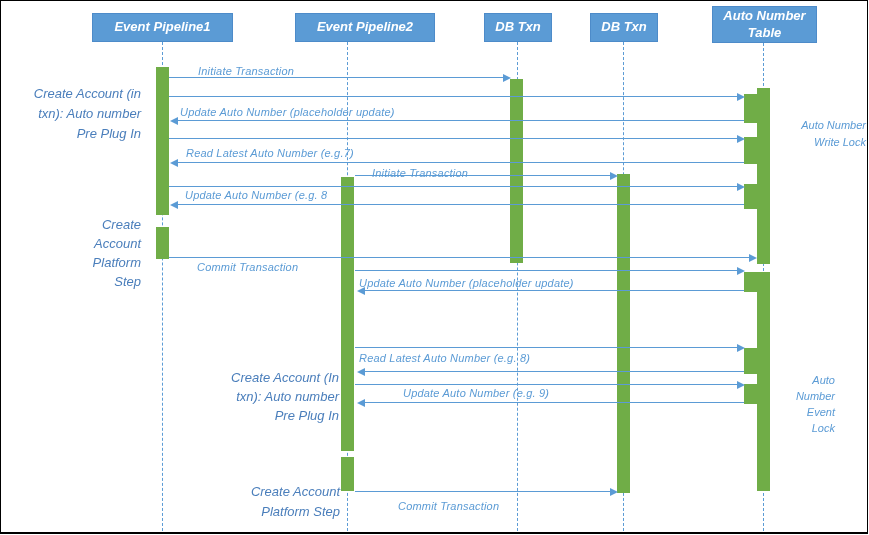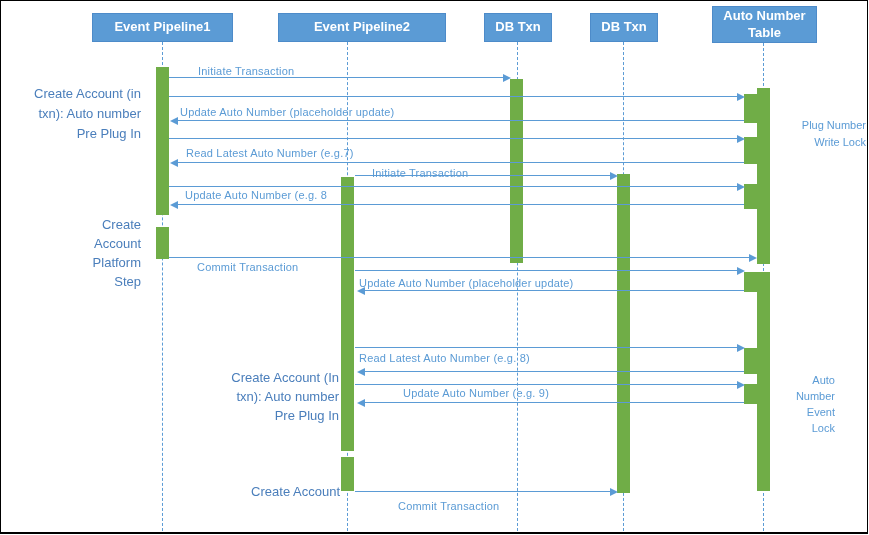--- a/index.html
+++ b/index.html
@@ -3,21 +3,21 @@
 <meta charset="utf-8">
 <style>
   :root{
     --green:#70AD47; --blue:#5B9BD5; --lineblue:#5B9BD5; --textblue:#4A7EBB;
   }
   html,body{margin:0;padding:0;background:#fff;}
   .diagram{
     position:relative; width:866px; height:531px; margin:0;
     border:1px solid #000; border-bottom-width:2px;
     font-family:"Liberation Sans", sans-serif;
-    background:#fff; overflow:hidden;
+    background:#fff; overflow:hidden;font-style:italic;
   }
   .hdr{
     position:absolute; background:var(--blue); border:1px solid #4D8BC9;
     color:#fff; font-weight:bold; font-size:13px; text-align:center;
     display:flex; align-items:center; justify-content:center; line-height:1.25;
     z-index:5; box-sizing:border-box;
   }
   .life{
     position:absolute; width:0; border-left:1px dashed var(--lineblue); z-index:1;
   }
@@ -52,21 +52,21 @@
 
   <div class="life" style="left:161px;top:41px;height:489px;"></div>
   <div class="life" style="left:346px;top:41px;height:489px;"></div>
   <div class="life" style="left:516px;top:41px;height:489px;"></div>
   <div class="life" style="left:622px;top:41px;height:489px;"></div>
   <div class="life" style="left:762px;top:42px;height:488px;"></div>
 
   <div class="hdr" style="left:91px;top:12px;width:141px;height:29px;">
       <span>Event Pipeline1</span>
     </div>
-  <div class="hdr" style="left:277px;top:12px;width:168px;height:29px;">
+  <div class="hdr" style="left:294px;top:12px;width:140px;height:29px;">
       <span>Event Pipeline2</span>
     </div>
   <div class="hdr" style="left:483px;top:12px;width:68px;height:29px;">
       <span>DB Txn</span>
     </div>
   <div class="hdr" style="left:589px;top:12px;width:68px;height:29px;">
       <span>DB Txn</span>
     </div>
   <div class="hdr" style="left:711px;top:5px;width:105px;height:37px;">
       <span>Auto Number Table</span>
@@ -158,23 +158,24 @@
     <span class="ln">Platform</span>
     <span class="ln">Step</span>
   </div>
   <div class="slbl" style="left:198px;top:367px;width:140px;line-height:19px;">
     <span class="ln">Create Account (In</span>
     <span class="ln">txn): Auto number</span>
     <span class="ln">Pre Plug In</span>
   </div>
   <div class="slbl" style="left:214px;top:461px;width:125px;line-height:20px;margin-top:20px;">
     <span class="ln">Create Account</span>
+    <span class="ln">Platform Step</span>
   </div>
   <div class="slbl lock" style="left:779px;top:116px;width:86px;line-height:17px;">
-    <span class="ln">Plug Number</span>
+    <span class="ln">Auto Number</span>
     <span class="ln">Write Lock</span>
   </div>
   <div class="slbl lock" style="left:779px;top:371px;width:55px;line-height:16px;">
     <span class="ln">Auto</span>
     <span class="ln">Number</span>
     <span class="ln">Event</span>
     <span class="ln">Lock</span>
   </div>
 
 </div>

